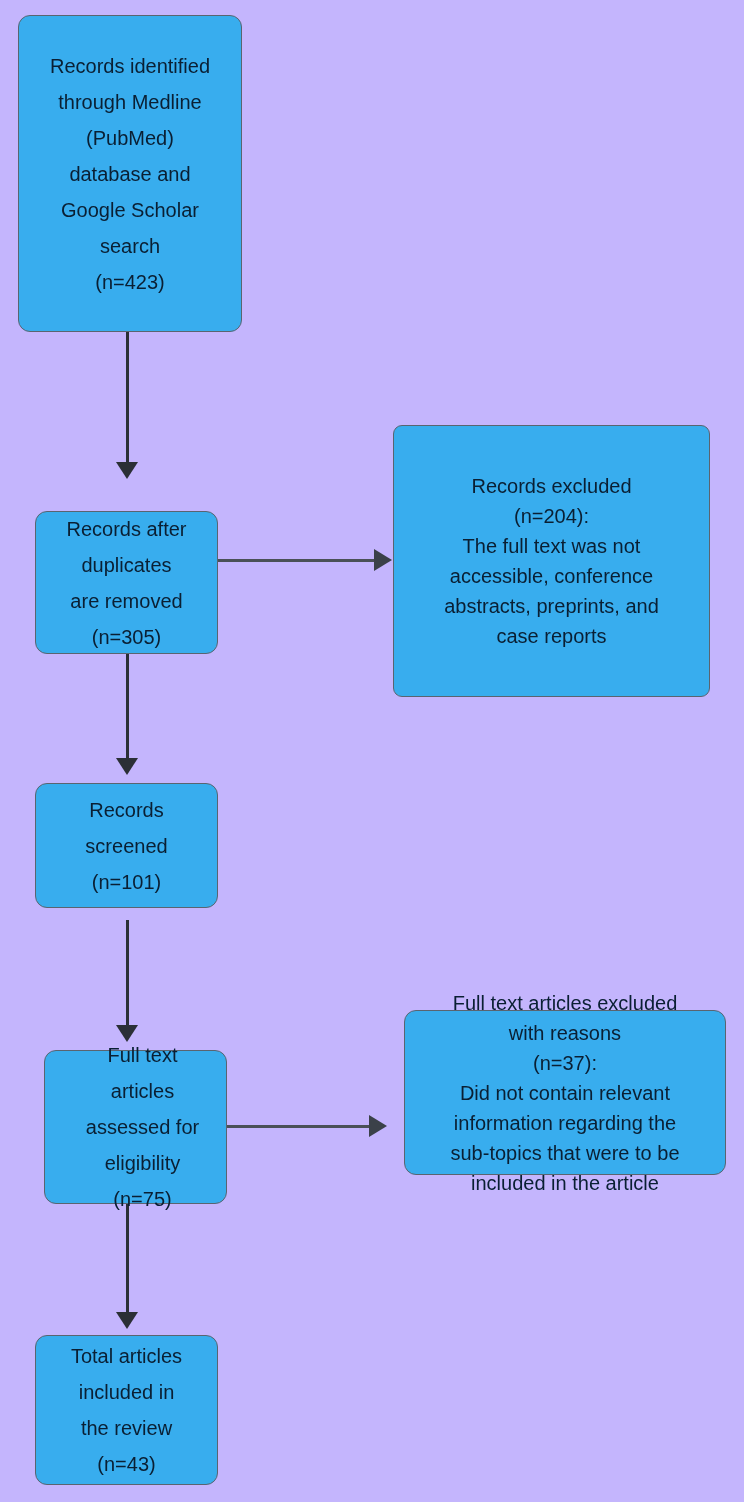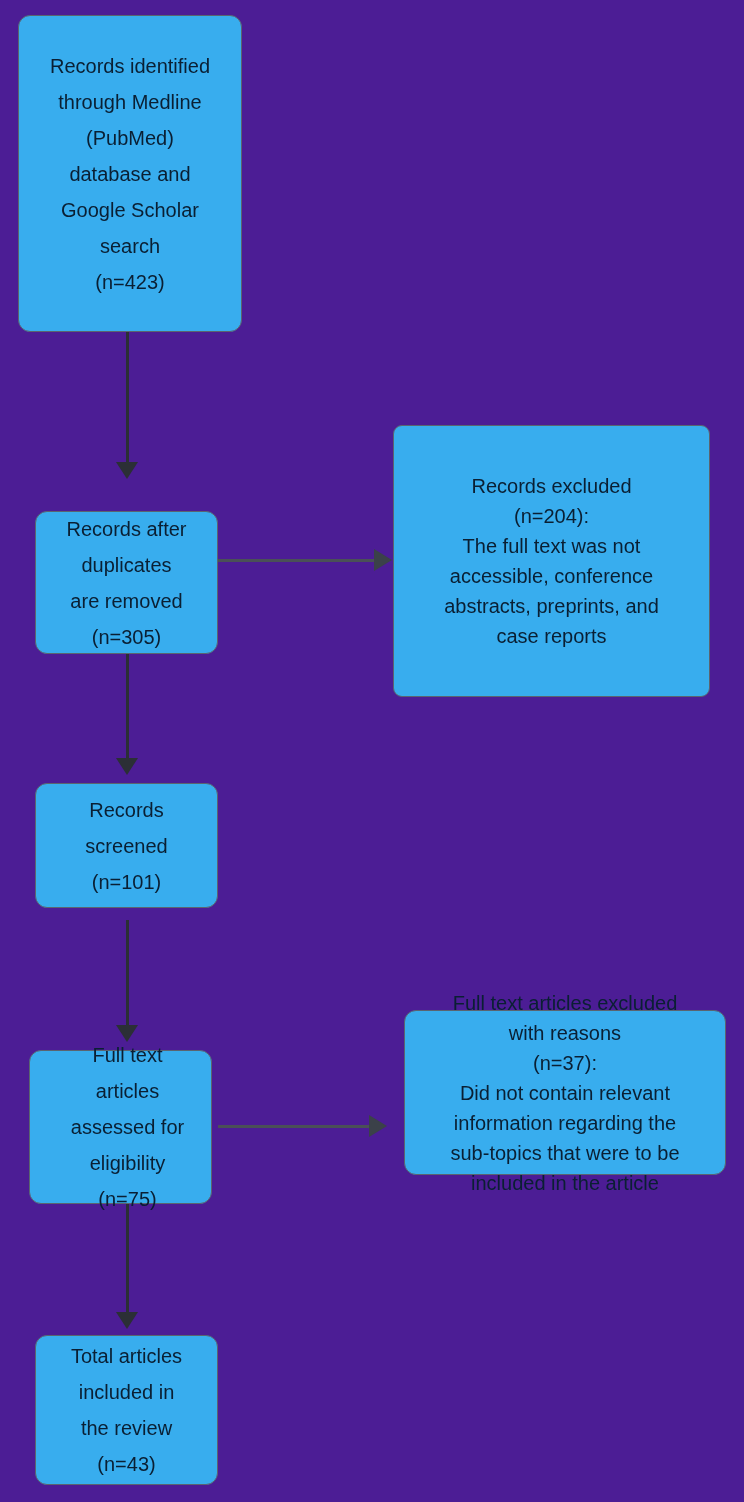--- a/index.html
+++ b/index.html
@@ -8,21 +8,21 @@
     padding: 0;
     background: #ffffff;
   }
   body {
     font-family: "Liberation Sans", "DejaVu Sans", sans-serif;
   }
   #diagram {
     position: relative;
     width: 744px;
     height: 1502px;
-    background: #4c1d95;
+    background: #c4b5fd;
     overflow: hidden;
   }
   .node {
     position: absolute;
     box-sizing: border-box;
     background: #38ADEE;
     border: 1px solid #5a6470;
     border-radius: 12px;
     display: flex;
     align-items: center;
@@ -37,21 +37,21 @@
     white-space: pre-line;
   }
   .node.left {
     line-height: 36px;
   }
   
   #node-identified   { left: 18px;  top: 15px;   width: 224px; height: 317px; }
   #node-duplicates   { left: 35px;  top: 511px;  width: 183px; height: 143px; }
   #node-excluded1    { left: 393px; top: 425px;  width: 317px; height: 272px; border-radius: 9px; }
   #node-screened     { left: 35px;  top: 783px;  width: 183px; height: 125px; }
-  #node-fulltext     { left: 29px;  top: 1050px; width: 183px; height: 154px; padding-left: 22px; }
+  #node-fulltext     { left: 44px;  top: 1050px; width: 183px; height: 154px; padding-left: 22px; }
   #node-excluded2    { left: 404px; top: 1010px; width: 322px; height: 165px; }
   #node-total        { left: 35px;  top: 1335px; width: 183px; height: 150px; }
 
   
   .vline {
     position: absolute;
     width: 3px;
     background: #2b2f36;
     left: 126px;
     z-index: 1;

